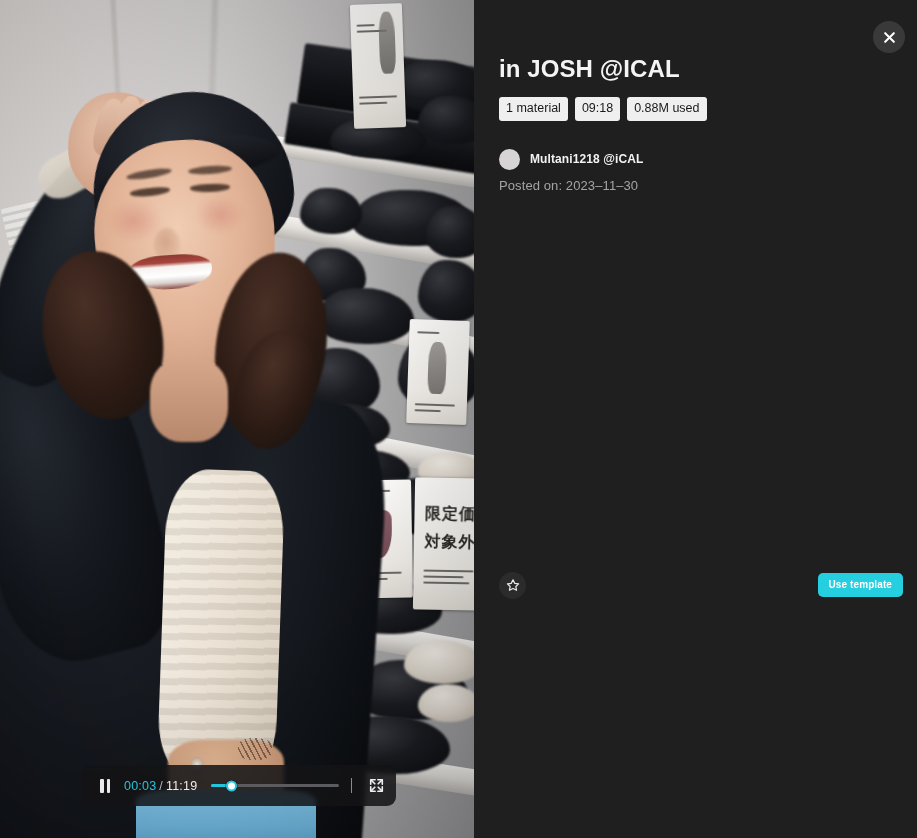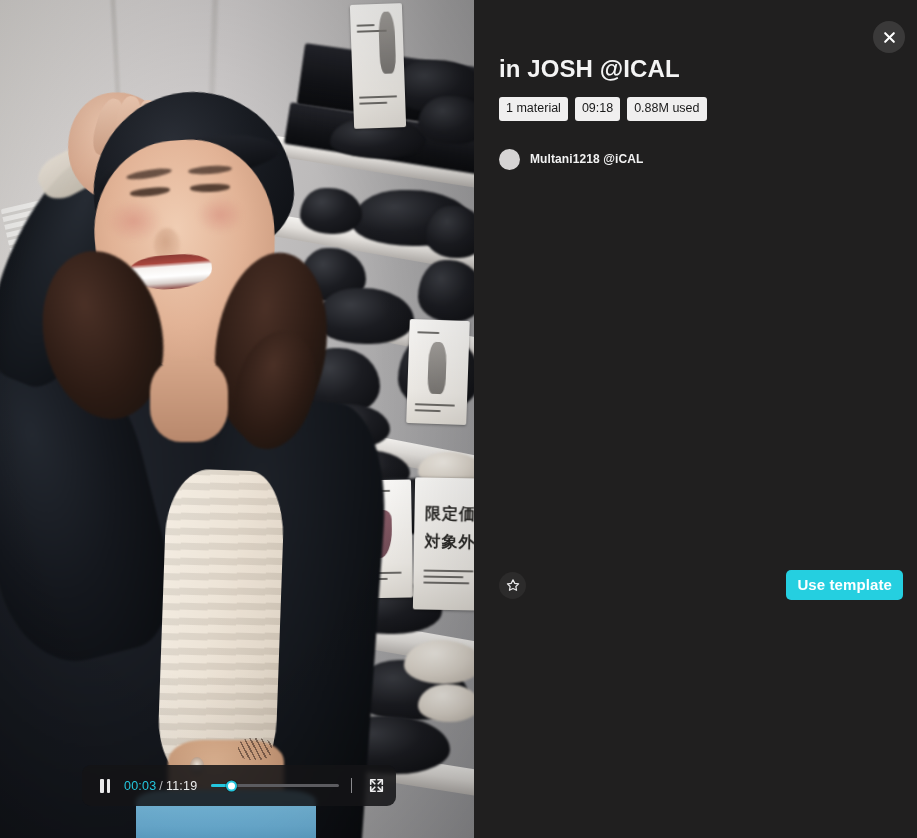--- a/index.html
+++ b/index.html
@@ -495,21 +495,21 @@
   .favorite-button {
     width: 27px; height: 27px;
     border-radius: 50%;
     background: #2c2b2b;
     display: flex; align-items: center; justify-content: center;
     cursor: pointer;
   }
   .use-template-button {
     background: #25cfe0;
     color: #ffffff;
-    font-size: 15px;
+    font-size: 10px;
     font-weight: 700;
     border: none;
     border-radius: 5px;
     padding: 6px 11px 7px 11px;
     cursor: pointer;
     letter-spacing: .1px;
     font-family: "Liberation Sans", sans-serif;
     line-height: 1.15;
   }
 </style>
@@ -670,20 +670,21 @@
       <div class="stat-badges">
         <span class="stat-badge">1 material</span>
         <span class="stat-badge">09:18</span>
         <span class="stat-badge">0.88M used</span>
       </div>
 
       <div class="author-row">
         <div class="avatar"></div>
         <div class="author-name">Multani1218 @iCAL</div>
       </div>
+      <div class="posted-on">Posted on: 2023–11–30</div>
     </div>
 
     <div class="panel-footer">
       <div class="favorite-button">
         <svg width="14" height="14" viewBox="0 0 24 24" fill="none" stroke="#e9e9ea" stroke-width="2.1" stroke-linejoin="round">
           <polygon points="12,3.2 15.1,9.2 21.6,10 16.9,14.6 18.1,21.1 12,18 5.9,21.1 7.1,14.6 2.4,10 8.9,9.2"></polygon>
         </svg>
       </div>
       <button class="use-template-button">Use template</button>
     </div>

